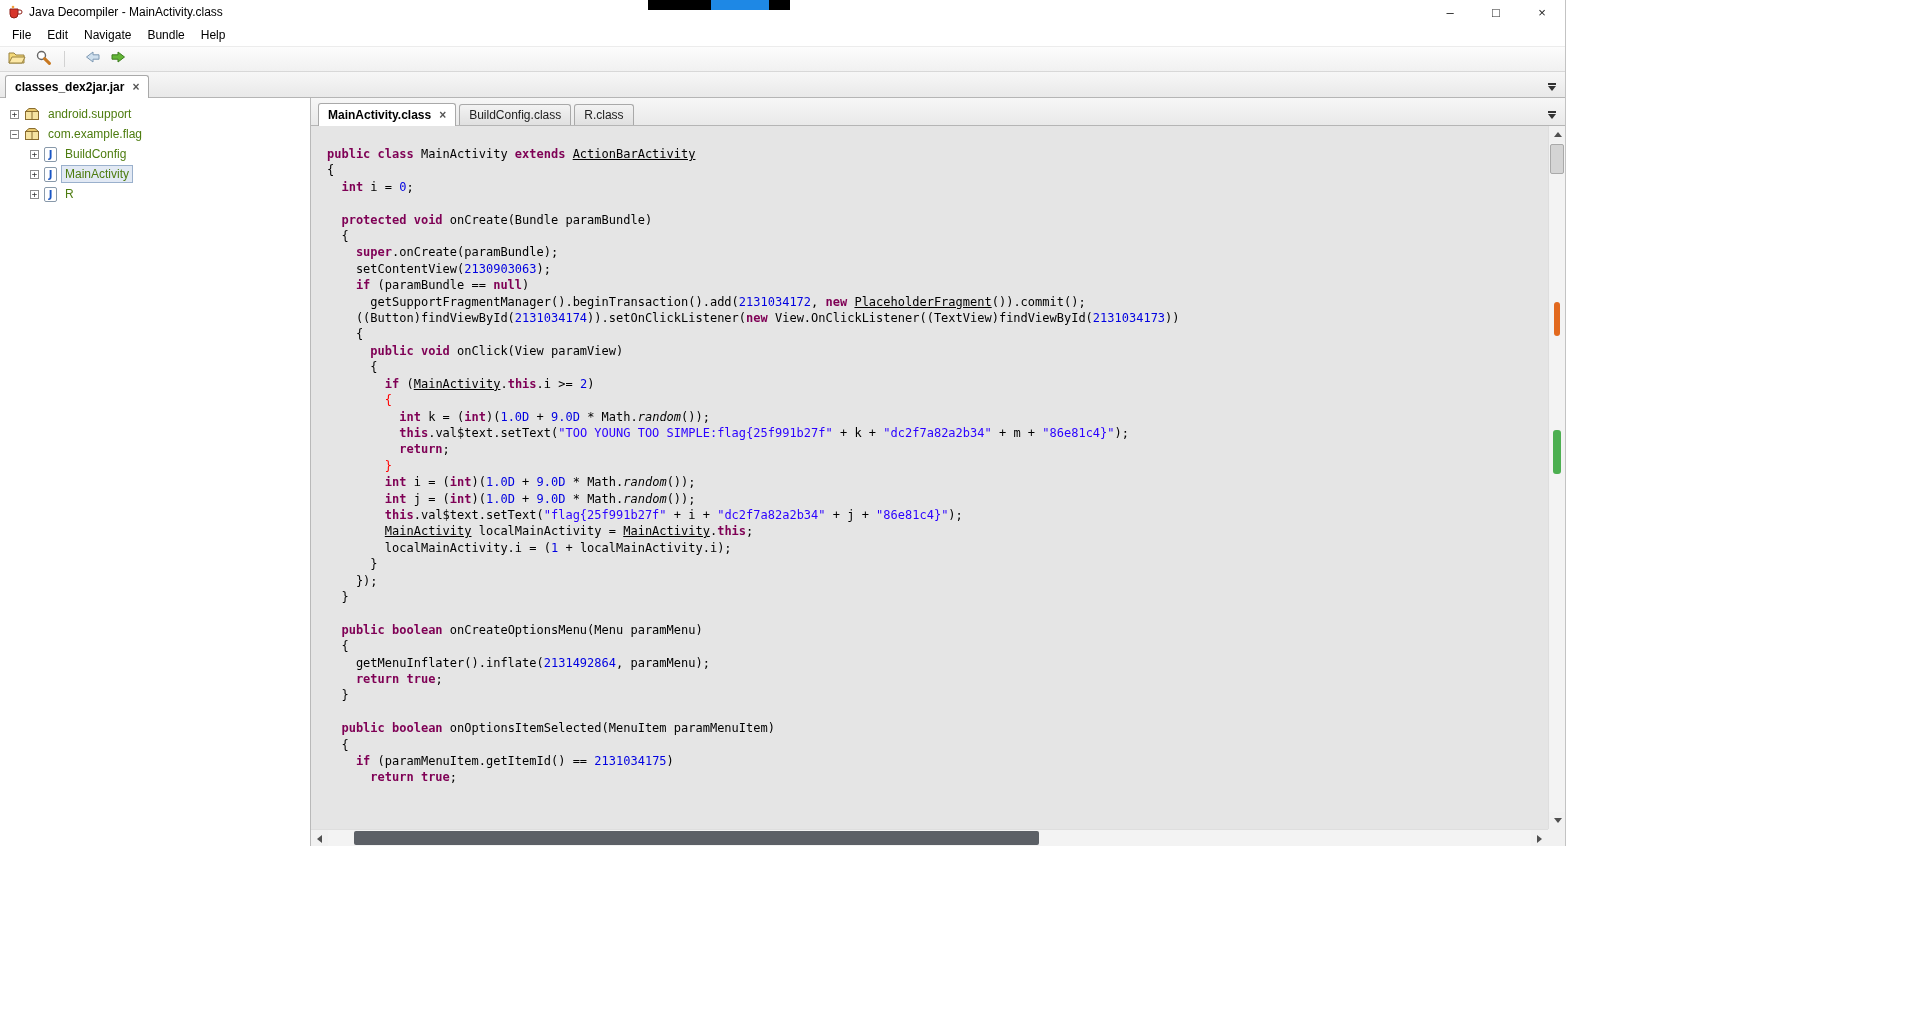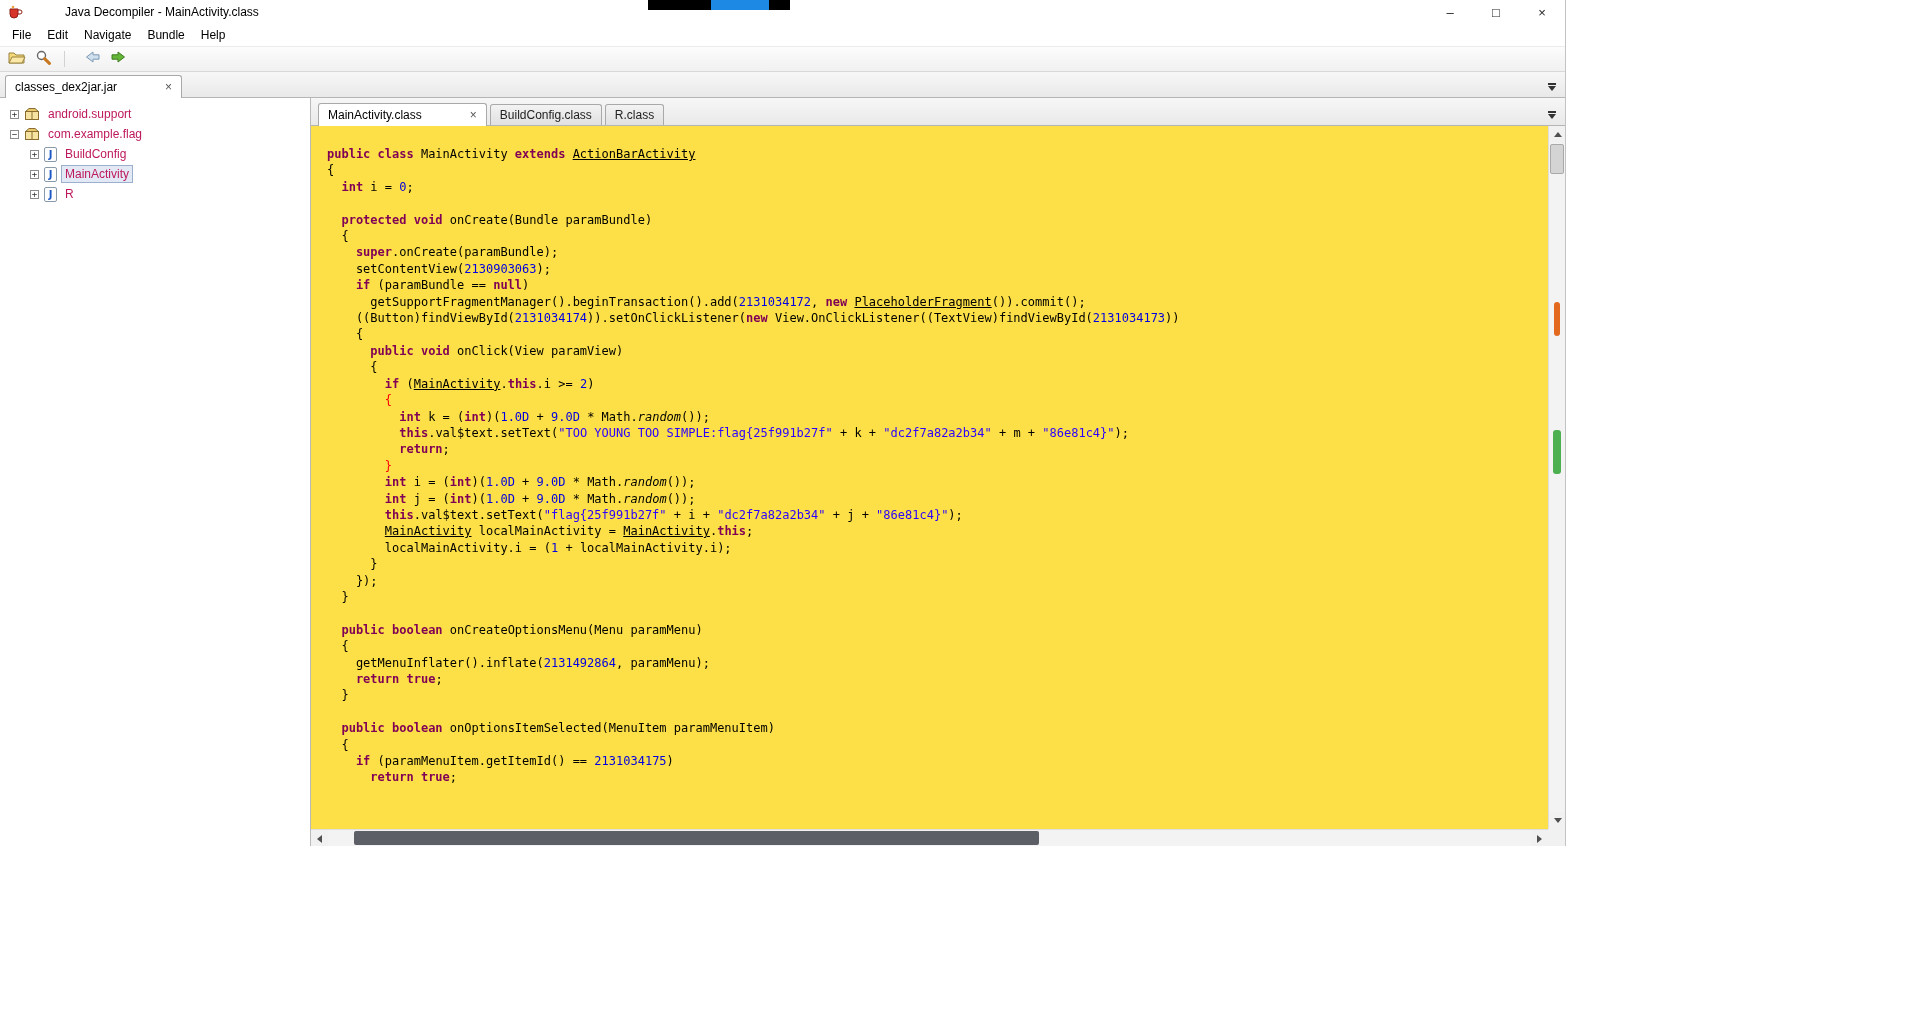--- a/index.html
+++ b/index.html
@@ -4,21 +4,21 @@
 <style>
   * { box-sizing: border-box; margin: 0; padding: 0; }
   html,body { width:1920px; height:1030px; background:#ffffff; font-family:"Liberation Sans",sans-serif; overflow:hidden; }
 
   .window { position:absolute; left:0; top:0; width:1566px; height:846px; background:#fff;
             border-right:1px solid #c3c3c3; border-bottom:1px solid #c3c3c3; }
 
   
   .titlebar { position:relative; height:24px; background:#fff; display:flex; align-items:center; }
   .app-icon { width:16px; height:16px; margin:0 6px 0 7px; flex:none; }
-  .title-text { font-size:12px; color:#000;margin-left:36px; }
+  .title-text { font-size:12px; color:#000; }
   .overlay-strip { position:absolute; left:648px; top:0; width:142px; height:10px; background:#000; }
   .overlay-blue { position:absolute; left:63px; top:0; width:58px; height:10px; background:var(--ovb,#1e88e5); }
   .win-controls { position:absolute; right:0; top:0; height:24px; display:flex; }
   .win-btn { width:46px; height:24px; display:flex; align-items:center; justify-content:center;
              font-size:13px; color:#222; cursor:default; }
 
   
   .menubar { height:22px; display:flex; align-items:center; padding-left:4px; font-size:12px; color:#000; background:#fff; }
   .menu-item { padding:2px 8px; }
 
@@ -29,42 +29,42 @@
   .tool-sep { width:1px; height:16px; background:#d2d2d2; margin:0 14px 0 8px; }
 
   
   .tabbar { position:relative; display:flex; align-items:flex-end; background:linear-gradient(#f7f7f7,#e9e9e9);
             border-bottom:1px solid #b5b5b5; }
   .jar-tabbar { height:26px; padding-left:5px; }
   .code-tabbar { height:28px; padding-left:7px; }
   .tab { height:21px; display:flex; align-items:center; padding:0 9px; margin-right:3px; font-size:12px;
          border:1px solid #a9a9a9; border-bottom:none; border-radius:3px 3px 0 0;
          background:linear-gradient(#f3f3f3,#e0e0e0); color:#222; white-space:nowrap; }
-  .tab.active { background:#fff; height:23px; margin-bottom:-1px; font-weight:normal; color:#000;gap:40px; }
+  .tab.active { background:#fff; height:23px; margin-bottom:-1px; font-weight:bold; color:#000; }
   .tab-close { margin-left:8px; font-size:12px; color:#555; line-height:1; }
   .tab-overflow { position:absolute; right:7px; bottom:6px; width:12px; display:flex; flex-direction:column; align-items:center; }
   .dd-bar { width:8px; height:2px; background:#333; margin-bottom:1px; }
   .dd-tri { width:0; height:0; border-left:4px solid transparent; border-right:4px solid transparent; border-top:5px solid #333; }
 
   
   .main-row { display:flex; height:748px; }
   .tree-panel { width:311px; flex:none; background:#fff; border-right:1px solid #b9b9b9; padding-top:6px;
                 font-size:12px; overflow:hidden; }
   .tree-row { display:flex; align-items:center; height:20px; }
   .tree-row.lvl0 { padding-left:10px; }
   .tree-row.lvl1 { padding-left:30px; }
   .expander { flex:none; width:9px; height:9px; border:1px solid #8c8c8c; background:#fff; color:#333;
               font:9px/7px "DejaVu Sans Mono",monospace; text-align:center; margin-right:5px; }
   .tree-icon { flex:none; display:flex; align-items:center; margin-right:5px; }
-  .tree-label { padding:1px 3px; color:#be185d; }
+  .tree-label { padding:1px 3px; color:#4d7c0f; }
   .tree-label.sel { background:var(--selbg,#e2e9f4); outline:1px solid var(--selbd,#9ab0cc); }
 
   
   .code-panel { position:relative; flex:1; background:#fff; overflow:hidden; }
-  .code-wrap { position:absolute; left:0; top:28px; right:17px; bottom:17px; overflow:hidden; background:#fde047; }
+  .code-wrap { position:absolute; left:0; top:28px; right:17px; bottom:17px; overflow:hidden; background:#e5e5e5; }
   .code { font-family:"DejaVu Sans Mono",monospace; font-size:12px; line-height:16.4px; padding:20px 0 0 16px; }
   .code-line { white-space:pre; }
   .tok-p { color:#000; }
   .tok-k { color:var(--kw,#7f0055); font-weight:bold; }
   .tok-s { color:var(--str,#2a00ff); }
   .tok-n { color:var(--num,#0000e0); }
   .tok-u { color:#000; text-decoration:underline; }
   .tok-r { color:var(--brace,#ff0000); }
   .tok-i { color:#000; font-style:italic; }
 

